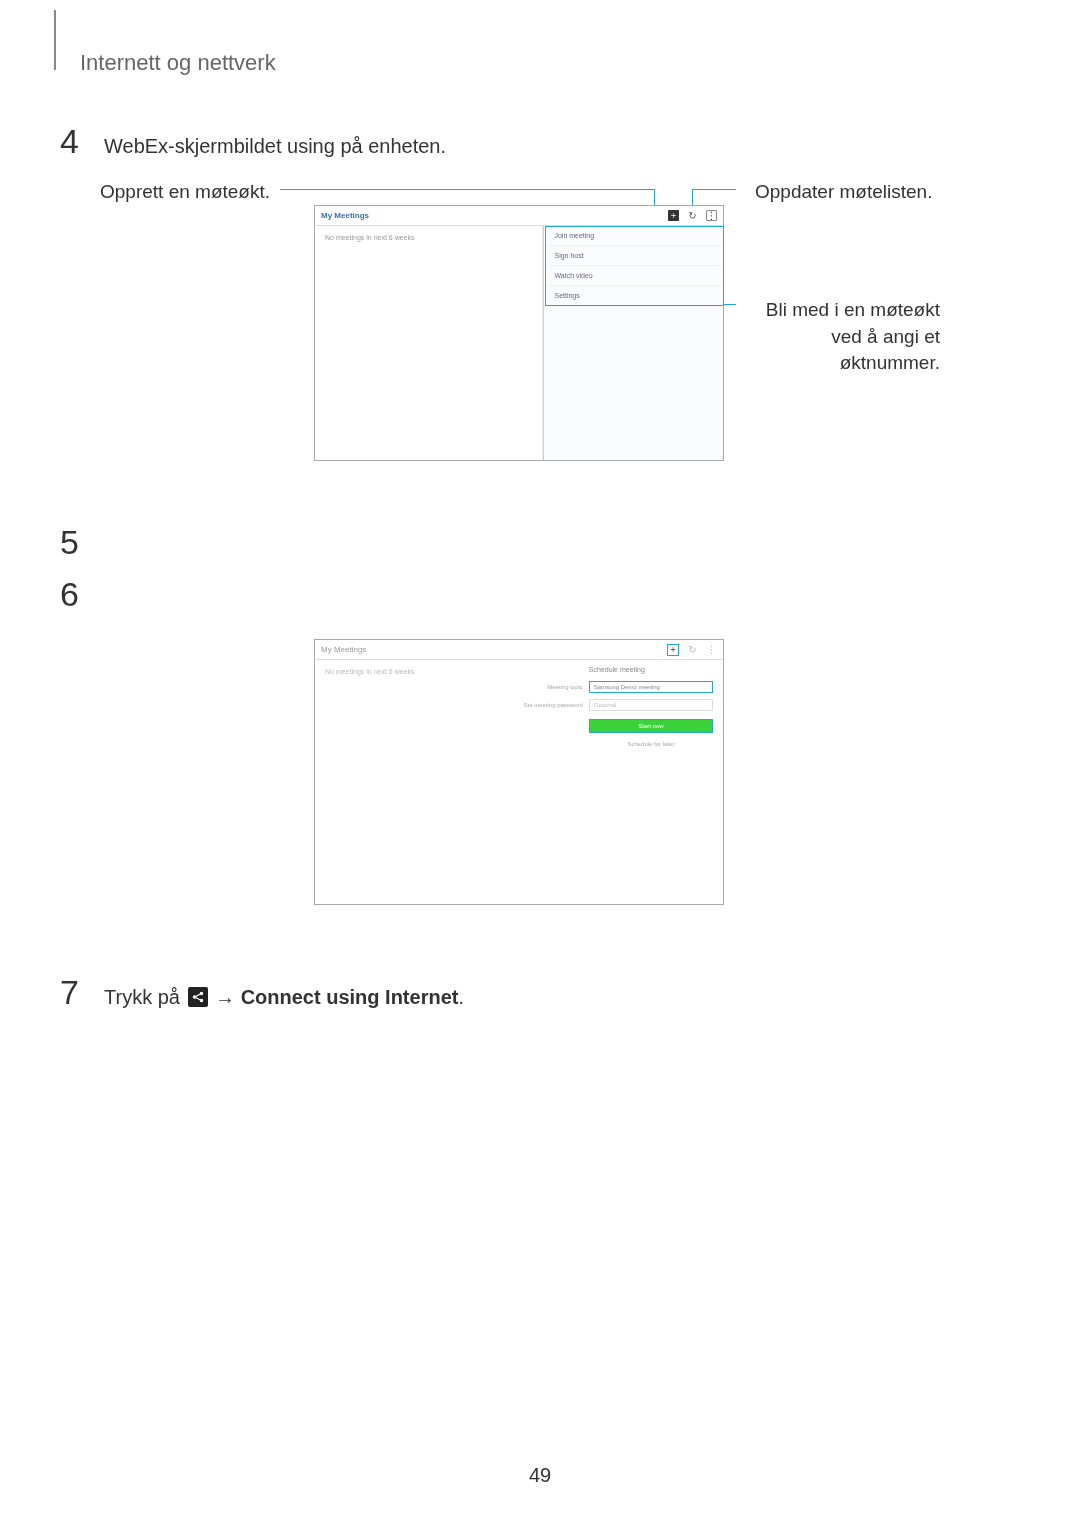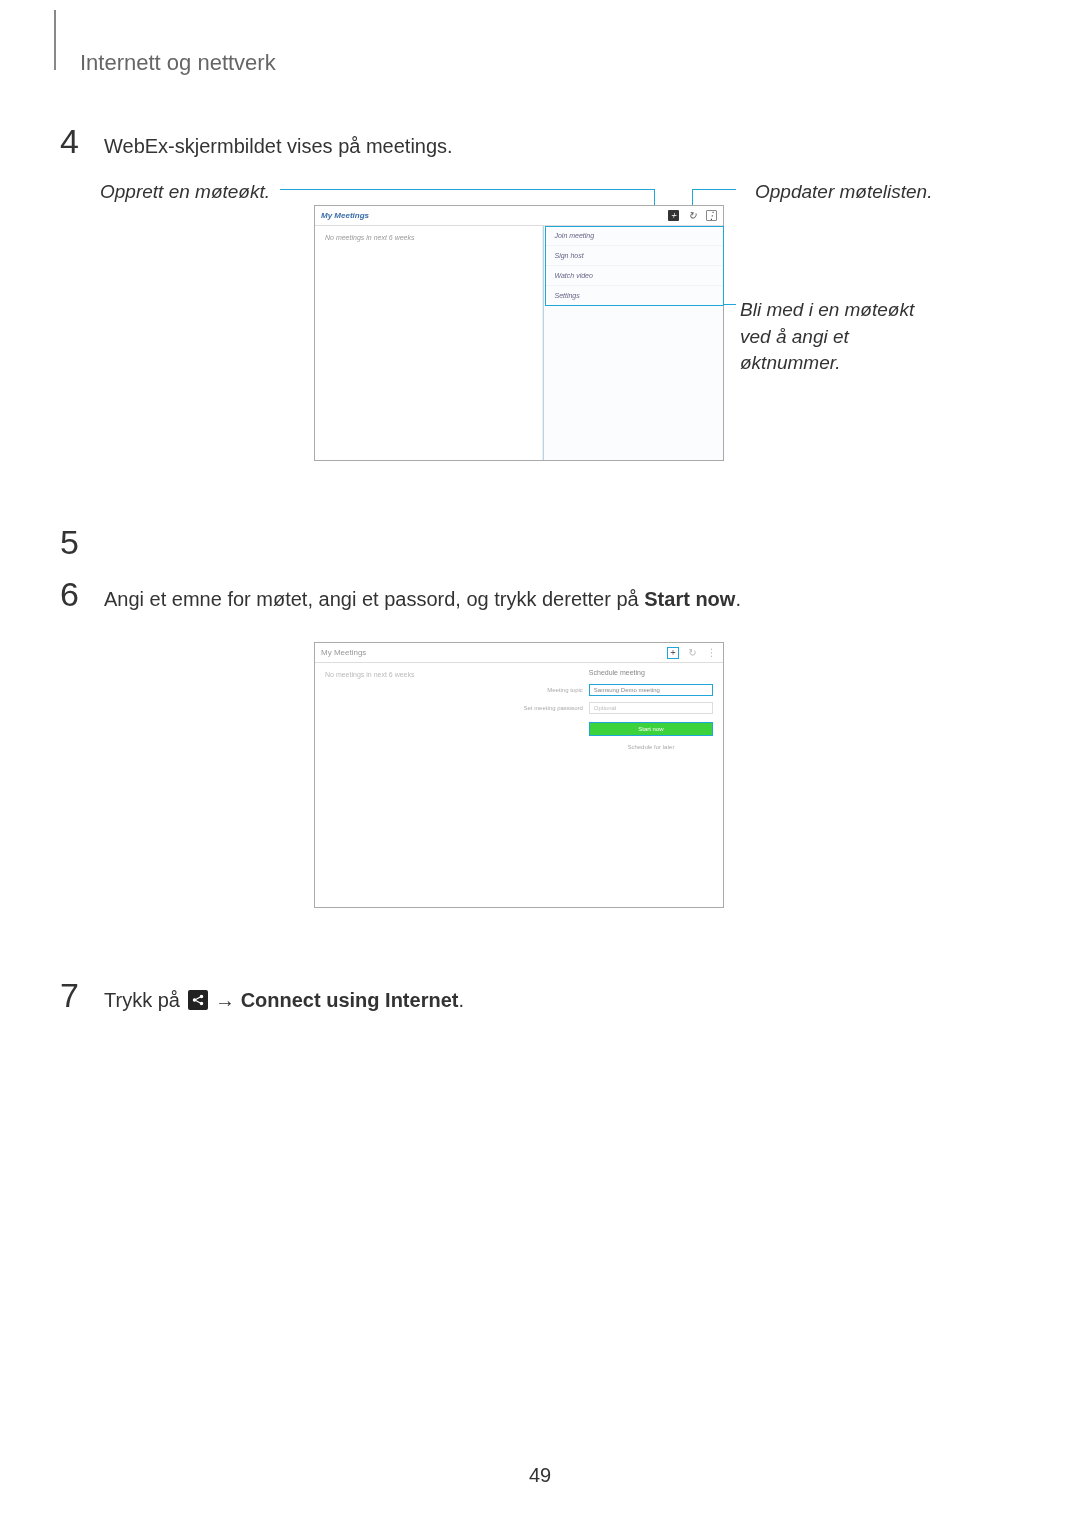--- a/index.html
+++ b/index.html
@@ -67,31 +67,30 @@
       position: relative;
       top: -2px;
     }
 
     
     .fig1-wrap {
       position: relative;
       width: 920px;
       margin: 18px 0 36px 40px;
       height: 310px;
-      font-style: italic;
     }
     .callout {
       position: absolute;
       font-size: 19px;
       color: #333;
       line-height: 1.4;
     }
     .callout-left { left: 0; top: 0; }
     .callout-right-top { left: 655px; top: 0; }
-    .callout-right-bot { left: 640px; top: 118px; width: 200px; }
+    .callout-right-bot { left: 640px; top: 118px; width: 200px; text-align: right; }
     .line {
       position: absolute;
       background: #1ea7d8;
     }
 
     .screenshot1 {
       position: absolute;
       left: 214px;
       top: 26px;
       width: 410px;
@@ -233,21 +232,21 @@
   </style>
 </head>
 <body>
 
 <div class="page">
   <div class="header-rule"></div>
   <div class="section-title">Internett og nettverk</div>
 
   <div class="step">
     <div class="step-num">4</div>
-    <div class="step-text">WebEx-skjermbildet vises på meetings.</div>
+    <div class="step-text">WebEx-skjermbildet using på enheten.</div>
   </div>
 
   <div class="fig1-wrap">
     <div class="callout callout-left">Opprett en møteøkt.</div>
     <div class="callout callout-right-top">Oppdater møtelisten.</div>
     <div class="callout callout-right-bot">Bli med i en møteøkt ved å angi et øktnummer.</div>
 
     <div class="line" style="left:180px; top:10px; width:374px; height:1px;"></div>
     <div class="line" style="left:554px; top:10px; width:1px; height:26px;"></div>
 
@@ -282,23 +281,20 @@
 
     <div class="line" style="left:500px; top:52px; width:1px; height:0;"></div>
   </div>
 
   <div class="step">
     <div class="step-num">5</div>
   </div>
 
   <div class="step" style="margin-top:18px;">
     <div class="step-num">6</div>
-    <div class="step-text">
-      <span>Angi et emne for møtet, angi et passord, og trykk deretter på </span><b>Start now</b><span>.</span>
-    </div>
   </div>
 
   <div class="fig2-wrap">
     <div class="screenshot2">
       <div class="ss2-topbar">
         <span>My Meetings</span>
         <span class="ss1-topbar-icons">
           <span class="ss2-topicon-plus">＋</span>
           <span class="topicon refresh" style="color:#bbb;">↻</span>
           <span class="topicon" style="color:#bbb;">⋮</span>

